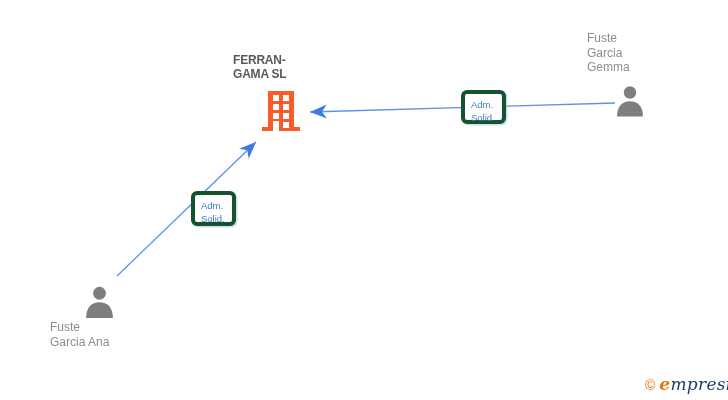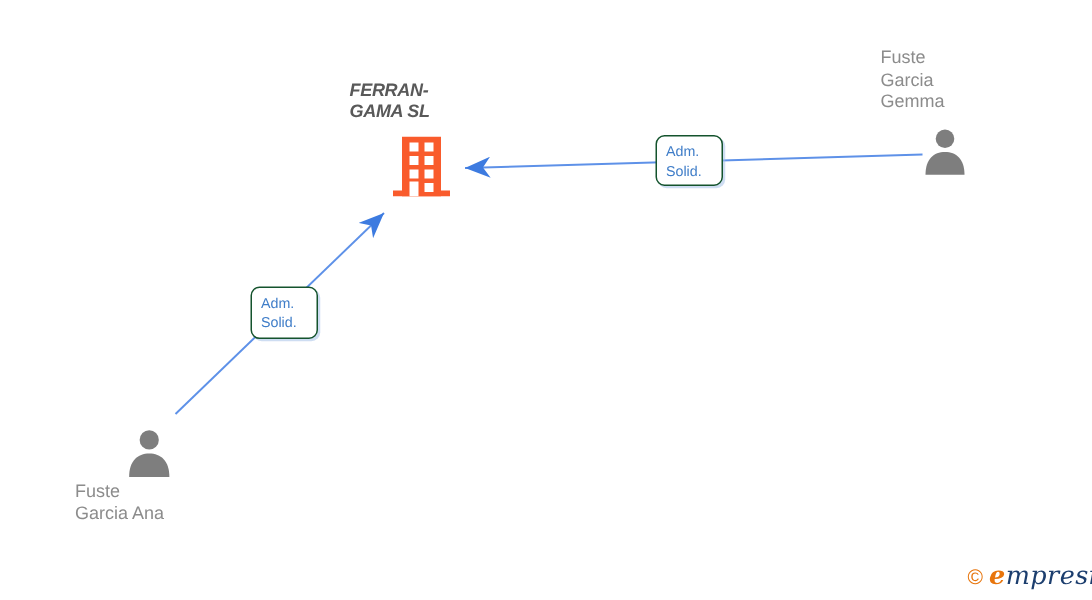--- a/index.html
+++ b/index.html
@@ -2,31 +2,31 @@
 <html><head>
 <meta charset="utf-8">
 <style>
   html,body{margin:0;padding:0;background:#ffffff;}
   body{font-family:"Liberation Sans","DejaVu Sans",sans-serif;}
   .canvas{position:relative;width:728px;height:400px;background:#ffffff;overflow:hidden;}
   .edges{position:absolute;left:0;top:0;z-index:1;}
   .node{position:absolute;z-index:2;cursor:pointer;}
   .node-label{white-space:pre-line;}
   .company-title{position:absolute;left:233px;top:53px;width:100px;
-    font-size:12px;font-weight:bold;line-height:14px;color:#595959;letter-spacing:-0.2px;font-style:italic;}
+    font-size:12px;font-weight:bold;line-height:14px;color:#595959;letter-spacing:-0.2px;}
   .building{position:absolute;left:261px;top:91px;width:40px;height:40px;}
   .person-name{font-size:12px;line-height:14.5px;color:#8C8C8C;}
   .person-gemma-name{position:absolute;left:587px;top:31px;width:100px;}
   .person-gemma-icon{position:absolute;left:614px;top:84px;width:32px;height:33px;}
   .person-ana-icon{position:absolute;left:83px;top:285px;width:33px;height:33px;}
   .person-ana-name{position:absolute;left:50px;top:320px;width:100px;}
-  .edge-label{position:absolute;z-index:3;background:#ffffff;border:1px solid #14532d;
+  .edge-label{position:absolute;z-index:3;background:#ffffff;border:4px solid #14532d;
     border-radius:6px;box-shadow:1.5px 1.5px 0 rgba(165,193,231,0.55);
     font-size:9.5px;line-height:13px;color:#3F7DC8;white-space:pre-line;
-    text-align:left;padding:4px 0 3px 6px;box-sizing:border-box;}
+    text-align:left;padding:4px 0 3px 6px;box-sizing:border-box;margin-left:24px;}
   .edge-label-1{left:437px;top:90px;width:45px;height:34px;}
   .edge-label-2{left:167px;top:191px;width:45px;height:35px;}
   .logo{position:absolute;left:645px;top:374px;z-index:2;cursor:pointer;
     font-size:13px;display:flex;align-items:baseline;}
   .logo-symbol{color:#E8750C;font-size:14px;margin-right:4px;}
   .logo-brand{font-family:"DejaVu Serif","Liberation Serif",serif;font-style:italic;
     font-size:17px;letter-spacing:0.3px;}
   .logo-first{color:#E8750C;font-weight:bold;}
   .logo-rest{color:#1C3E6E;}
 </style>

